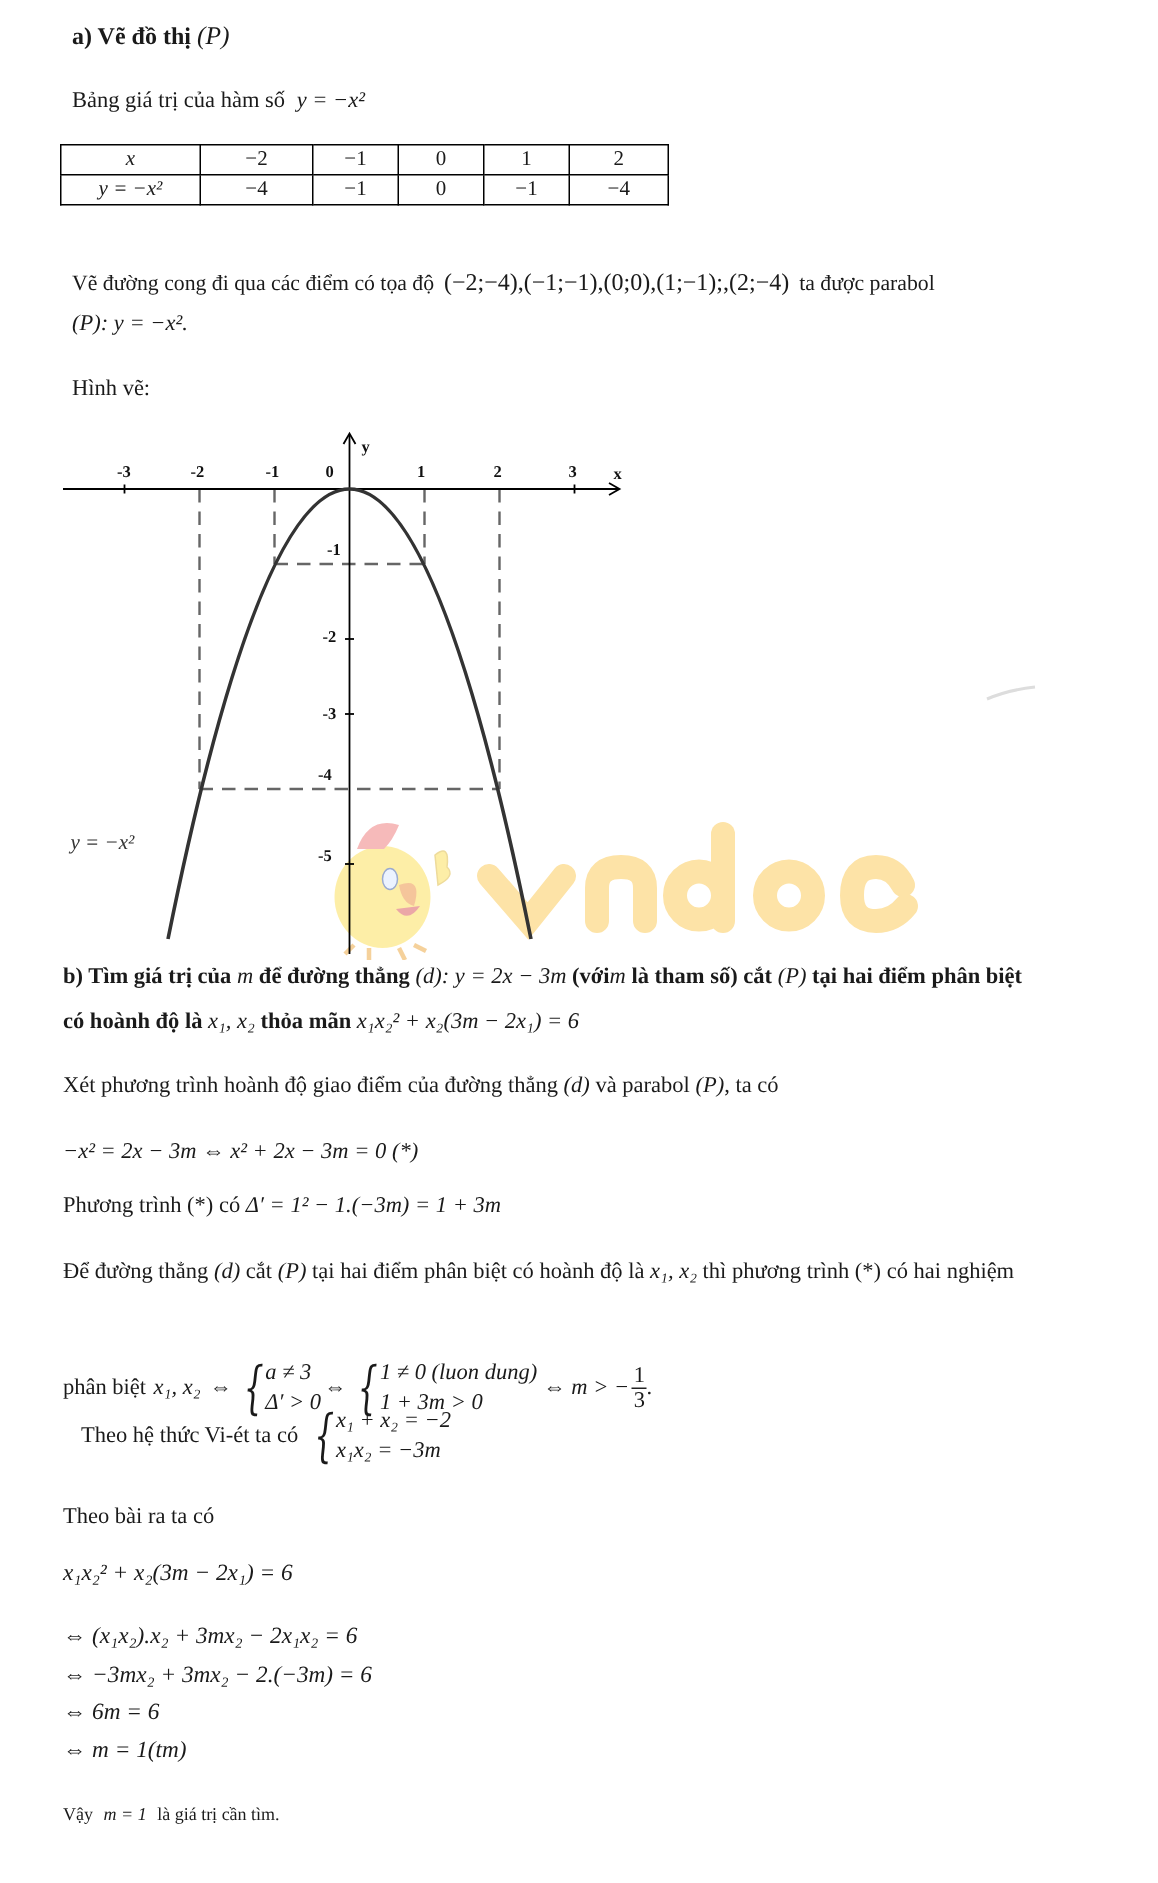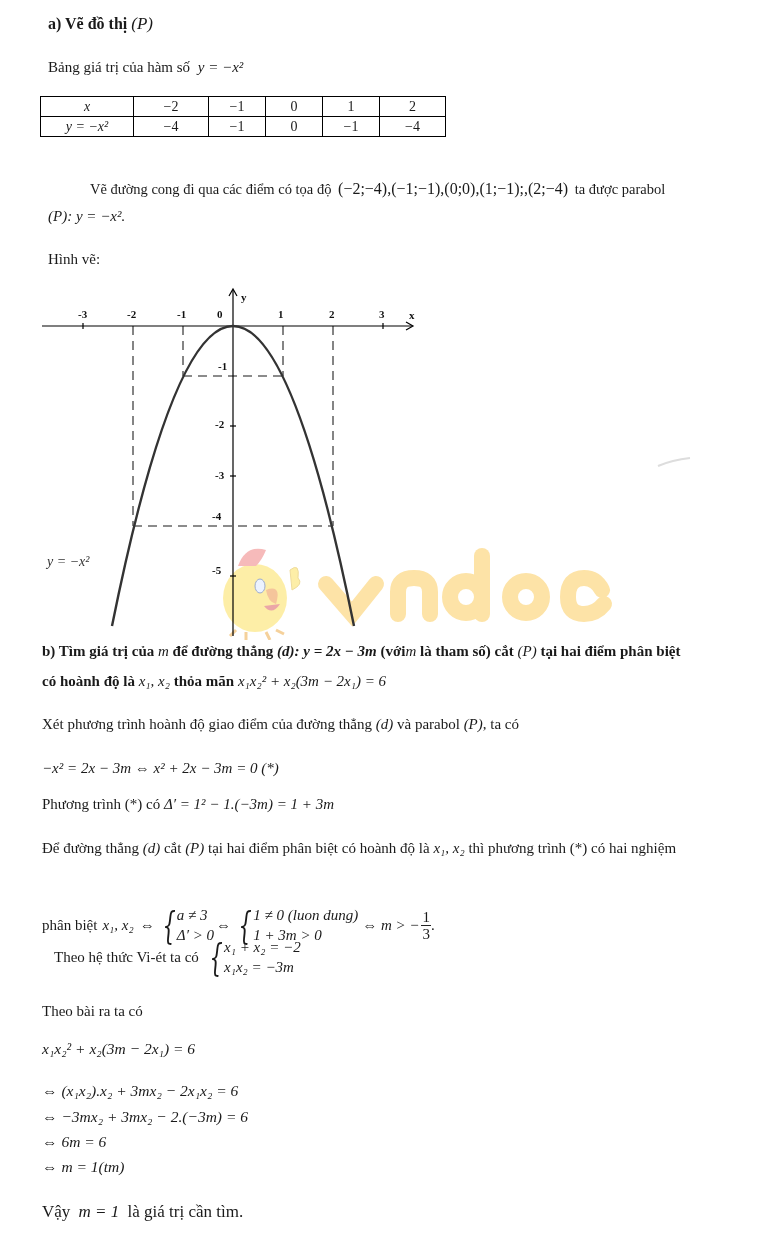--- a/index.html
+++ b/index.html
@@ -44,21 +44,21 @@
     <td class="i">y = −x²</td>
     <td>−4</td>
     <td>−1</td>
     <td>0</td>
     <td>−1</td>
     <td>−4</td>
   </tr>
 </tbody>
   </table>
 
-<div class="abs" style="left:48px;top:180px;font-size:14.5px;margin-left:42px;">
+<div class="abs" style="left:48px;top:180px;font-size:14.5px;">
   <span>Vẽ đường cong đi qua các điểm có tọa độ</span>
   <span style="font-size:16px;margin:0 3px;">(−2;−4),(−1;−1),(0;0),(1;−1);,(2;−4)</span>
   <span>ta được parabol</span>
 </div>
 <div class="abs i" style="left:48px;top:208px;font-size:15px;text-align:center;">(P): y = −x².</div>
 
 <div class="abs" style="left:48px;top:251px;">Hình vẽ:</div>
 
 <svg class="abs" style="left:0;top:0;" width="772" height="640">
 
@@ -120,21 +120,21 @@
     <text x="212" y="574">-5</text>
   </g>
   <text x="47" y="566" font-size="14" font-style="italic" fill="#333">y = −x²</text>
   <path d="M658 466 Q672 460 690 458" stroke="#ddd" stroke-width="2" fill="none"></path>
 </svg>
 
 <div class="abs b" style="left:42px;top:643px;font-size:15px;">
   <span>b) Tìm giá trị của</span>
   <span class="i" style="font-weight:normal;">m</span>
   <span>để đường thẳng</span>
-  <span class="i" style="font-weight:bold;">(d): y = 2x − 3m</span>
+  <span class="i" style="font-weight:normal;">(d): y = 2x − 3m</span>
   <span>(với</span><span class="i" style="font-weight:normal;">m</span>
   <span>là tham số) cắt</span>
   <span class="i" style="font-weight:normal;">(P)</span>
   <span>tại hai điểm phân biệt</span>
 </div>
 <div class="abs b" style="left:42px;top:673px;font-size:15px;">
   <span>có hoành độ là</span>
   <span class="i" style="font-weight:normal;">x₁, x₂</span>
   <span>thỏa mãn</span>
   <span class="i" style="font-weight:normal;">x₁x₂² + x₂(3m − 2x₁) = 6</span>
@@ -202,17 +202,17 @@
 </div>
 
 <div class="abs" style="left:42px;top:1003px;">Theo bài ra ta có</div>
 
 <div class="abs i" style="left:42px;top:1040px;font-size:15.5px;">x₁x₂² + x₂(3m − 2x₁) = 6</div>
 <div class="abs i" style="left:42px;top:1082px;font-size:15.5px;">⇔ (x₁x₂).x₂ + 3mx₂ − 2x₁x₂ = 6</div>
 <div class="abs i" style="left:42px;top:1108px;font-size:15.5px;">⇔ −3mx₂ + 3mx₂ − 2.(−3m) = 6</div>
 <div class="abs i" style="left:42px;top:1133px;font-size:15.5px;">⇔ 6m = 6</div>
 <div class="abs i" style="left:42px;top:1158px;font-size:15.5px;text-align:right;">⇔ m = 1(tm)</div>
 
-<div class="abs" style="left:42px;top:1202px;font-size:17px;">
+<div class="abs" style="left:42px;top:1202px;font-size:12px;">
   <span>Vậy</span>
   <span class="i" style="margin:0 4px;">m = 1</span>
   <span>là giá trị cần tìm.</span>
 </div>
 
 </body></html>

